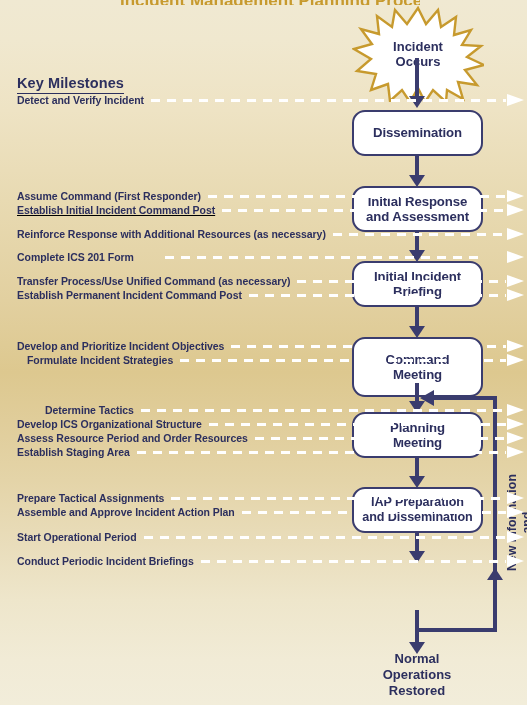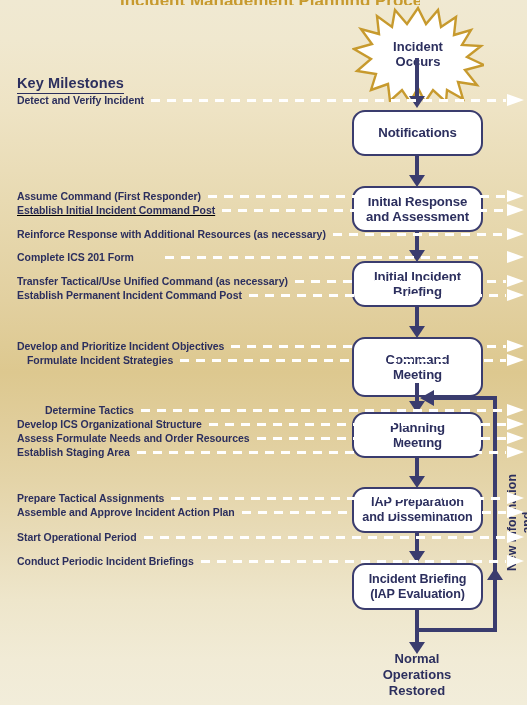--- a/index.html
+++ b/index.html
@@ -212,21 +212,21 @@
     <div class="burst-text">
       <span>Incident</span>
       <span>Occurs</span>
     </div>
   </div>
 
   <div class="vline" style="left:415px; top:58px; height:38px;"></div>
   <div class="vhead" style="left:408.5px; top:96px;"></div>
 
   <div class="node" style="left:352px; top:110px; width:131px; height:46px;">
-    <span>Notifications</span>
+    <span>Dissemination</span>
   </div>
 
   <div class="vline" style="left:415px; top:156px; height:22px;"></div>
   <div class="vhead" style="left:408.5px; top:175px;"></div>
 
   <div class="node" style="left:352px; top:186px; width:131px; height:46px; white-space:pre-line;">
     <span>Initial Response
 and Assessment</span>
   </div>
 
@@ -258,24 +258,20 @@
   <div class="vhead" style="left:408.5px; top:476px;"></div>
 
   <div class="node small" style="left:352px; top:487px; width:131px; height:46px; white-space:pre-line;">
     <span>IAP Preparation
 and Dissemination</span>
   </div>
 
   <div class="vline" style="left:415px; top:533px; height:22px;"></div>
   <div class="vhead" style="left:408.5px; top:551px;"></div>
 
-  <div class="node small" style="left:352px; top:563px; width:131px; height:47px; white-space:pre-line;">
-    <span>Incident Briefing
-(IAP Evaluation)</span>
-  </div>
 
   <div class="vline" style="left:415px; top:610px; height:22px;"></div>
   <div class="hline" style="left:415px; top:628px; width:82px;"></div>
   <div class="vline" style="left:493px; top:400px; height:228px;"></div>
   <div class="uphead" style="left:486.5px; top:568px;"></div>
   <div class="hline" style="left:432px; top:396px; width:65px;"></div>
   <div class="lefthead" style="left:420px; top:389.5px;"></div>
 
   <div class="side-label" style="left:505px; top:578px; white-space:pre-line;">New Information and
 Recommendations</div>
@@ -311,21 +307,21 @@
         <span class="ms-label">Reinforce Response with Additional Resources (as necessary)</span>
         <span class="ms-dash"></span>
         <span class="ms-arrow"></span>
       </div>
       <div class="ms-row" style="top: 250px; gap: 24px;">
         <span class="ms-label">Complete ICS 201 Form</span>
         <span class="ms-dash"></span>
         <span class="ms-arrow"></span>
       </div>
       <div class="ms-row" style="top: 274px;">
-        <span class="ms-label">Transfer Tactical/Use Unified Command (as necessary)</span>
+        <span class="ms-label">Transfer Process/Use Unified Command (as necessary)</span>
         <span class="ms-dash"></span>
         <span class="ms-arrow"></span>
       </div>
       <div class="ms-row" style="top: 288px;">
         <span class="ms-label">Establish Permanent Incident Command Post</span>
         <span class="ms-dash"></span>
         <span class="ms-arrow"></span>
       </div>
       <div class="ms-row" style="top: 339px;">
         <span class="ms-label">Develop and Prioritize Incident Objectives</span>
@@ -341,21 +337,21 @@
         <span class="ms-label">Determine Tactics</span>
         <span class="ms-dash"></span>
         <span class="ms-arrow"></span>
       </div>
       <div class="ms-row" style="top: 417px;">
         <span class="ms-label">Develop ICS Organizational Structure</span>
         <span class="ms-dash"></span>
         <span class="ms-arrow"></span>
       </div>
       <div class="ms-row" style="top: 431px;">
-        <span class="ms-label">Assess Formulate Needs and Order Resources</span>
+        <span class="ms-label">Assess Resource Period and Order Resources</span>
         <span class="ms-dash"></span>
         <span class="ms-arrow"></span>
       </div>
       <div class="ms-row" style="top: 445px;">
         <span class="ms-label">Establish Staging Area</span>
         <span class="ms-dash"></span>
         <span class="ms-arrow"></span>
       </div>
       <div class="ms-row" style="top: 491px; justify-content: space-between;">
         <span class="ms-label">Prepare Tactical Assignments</span>

